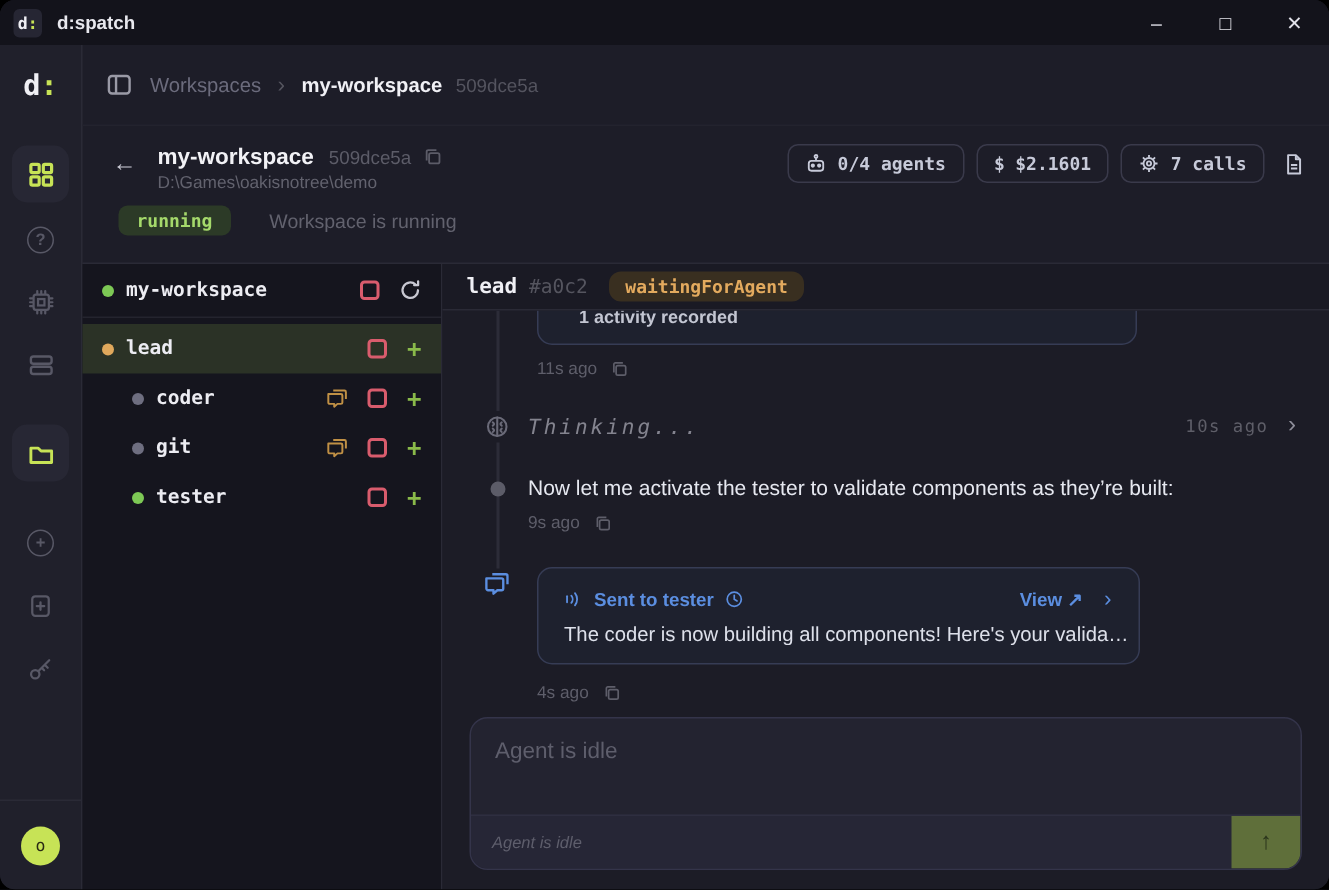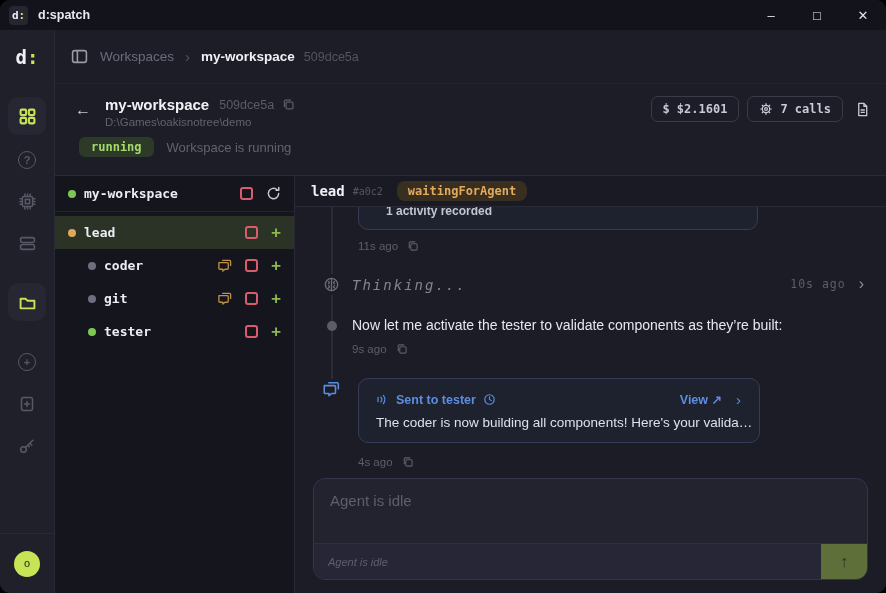--- a/index.html
+++ b/index.html
@@ -61,21 +61,21 @@
   .ws-copy { color: #5c5c68; margin-left: 8px; }
   .ws-path { color: #62626e; font-size: 11.5px; margin-top: 3px; }
   .pills { margin-left: auto; display: flex; align-items: center; gap: 8px; }
   .pill { height: 26px; border: 1px solid #3a3a4b; border-radius: 7px; display: flex;
           align-items: center; gap: 7px; padding: 0 11px; color: #c7cad9;
           font-family: "DejaVu Sans Mono", monospace; font-size: 12px; font-weight: bold; }
   .doc-icon { color: #c7cad9; margin-left: 4px; }
   .ws-row2 { display: flex; align-items: center; margin-top: 9px; margin-left: 4px; }
   .badge-running { background: #2c3a27; color: #a5d96b; font-family: "DejaVu Sans Mono", monospace;
                    font-weight: bold; font-size: 12px; padding: 3px 12px; border-radius: 6px; }
-  .status-text { color: #62626e; font-size: 13px; margin-left: 13px; }
+  .status-text { color: #62626e; font-size: 13px; margin-left: 26px; }
 
   
   .content { flex: 1; display: flex; min-height: 0; border-top: 1px solid #2a2a36; }
 
   
   .tree { width: 240px; flex: none; background: #15151e; border-right: 1px solid #2a2a36;
           display: flex; flex-direction: column; }
   .tree-root { height: 36px; flex: none; display: flex; align-items: center; padding: 0 13px;
                border-bottom: 1px solid #24242e; }
   .dot { width: 8px; height: 8px; border-radius: 50%; flex: none; }
@@ -93,21 +93,21 @@
   .tree-rows { padding-top: 4px; }
   .tree-row { height: 33px; display: flex; align-items: center; padding: 0 13px; }
   .tree-row.selected { background: #2b3226; }
   .tree-row.child { padding-left: 33px; text-align: center; }
 
   
   .chatpane { flex: 1; display: flex; flex-direction: column; min-width: 0; background: #1c1c26; }
   .chathead { height: 31px; flex: none; background: #1a1a24; border-bottom: 1px solid #2a2a36;
               display: flex; align-items: center; padding: 0 16px; position: relative; z-index: 2; }
   .chat-title { font-family: "DejaVu Sans Mono", monospace; font-weight: bold; font-size: 14px; color: #f0f0f5; }
-  .chat-id { font-family: "DejaVu Sans Mono", monospace; font-size: 10px; color: #55555f; margin-left: 8px; }
+  .chat-id { font-family: "DejaVu Sans Mono", monospace; font-size: 13px; color: #55555f; margin-left: 8px; }
   .chat-badge { margin-left: 14px; background: #392f20; color: #e3aa5e;
                 font-family: "DejaVu Sans Mono", monospace; font-weight: bold; font-size: 12px;
                 padding: 3px 11px; border-radius: 8px; }
 
   .messages { flex: 1; position: relative; overflow: hidden; }
   .timeline { position: absolute; left: 36px; top: 0; width: 2px; height: 182px; background: #2c2c38; }
 
   .clip-card { position: absolute; left: 63px; top: -17px; width: 400px; height: 40px;
                border: 1px solid #363c55; border-radius: 10px; background: #1e212e; overflow: hidden; }
   .clip-text { position: absolute; left: 27px; top: 13px; color: #c3c6d2; font-size: 12px; font-weight: bold; }
@@ -252,20 +252,32 @@
               <span class="ws-copy">
                 <svg viewBox="0 0 16 16" width="13" height="13" fill="none" stroke="currentColor" stroke-width="1.5">
                   <rect x="5" y="5" width="8.5" height="8.5" rx="1.5"></rect>
                     <path d="M3 11V3.8A1.3 1.3 0 0 1 4.3 2.5H11"></path>
                 </svg>
               </span>
             </div>
             <div class="ws-path">D:\Games\oakisnotree\demo</div>
           </div>
           <div class="pills">
+            <div class="pill">
+              <span>
+                <svg viewBox="0 0 16 16" width="14" height="14" fill="none" stroke="currentColor" stroke-width="1.4">
+                  <rect x="2.5" y="6" width="11" height="7.5" rx="2"></rect>
+                    <path d="M8 6V3.8"></path>
+                    <circle cx="8" cy="2.6" r="1.1"></circle>
+                  <circle cx="5.6" cy="9.6" r="0.9" fill="currentColor"></circle>
+                    <circle cx="10.4" cy="9.6" r="0.9" fill="currentColor"></circle>
+                </svg>
+              </span>
+              <span>0/4 agents</span>
+            </div>
             <div class="pill">
               <span>$</span>
               <span>$2.1601</span>
             </div>
             <div class="pill">
               <span>
                 <svg viewBox="0 0 16 16" width="14" height="14" fill="none" stroke="currentColor" stroke-width="1.4">
                   <circle cx="8" cy="8" r="4.2"></circle>
                     <circle cx="8" cy="8" r="1.6"></circle>
                   <path d="M8 1.5v2M8 12.5v2M1.5 8h2M12.5 8h2M3.4 3.4l1.4 1.4M11.2 11.2l1.4 1.4M12.6 3.4l-1.4 1.4M4.8 11.2l-1.4 1.4"></path>

